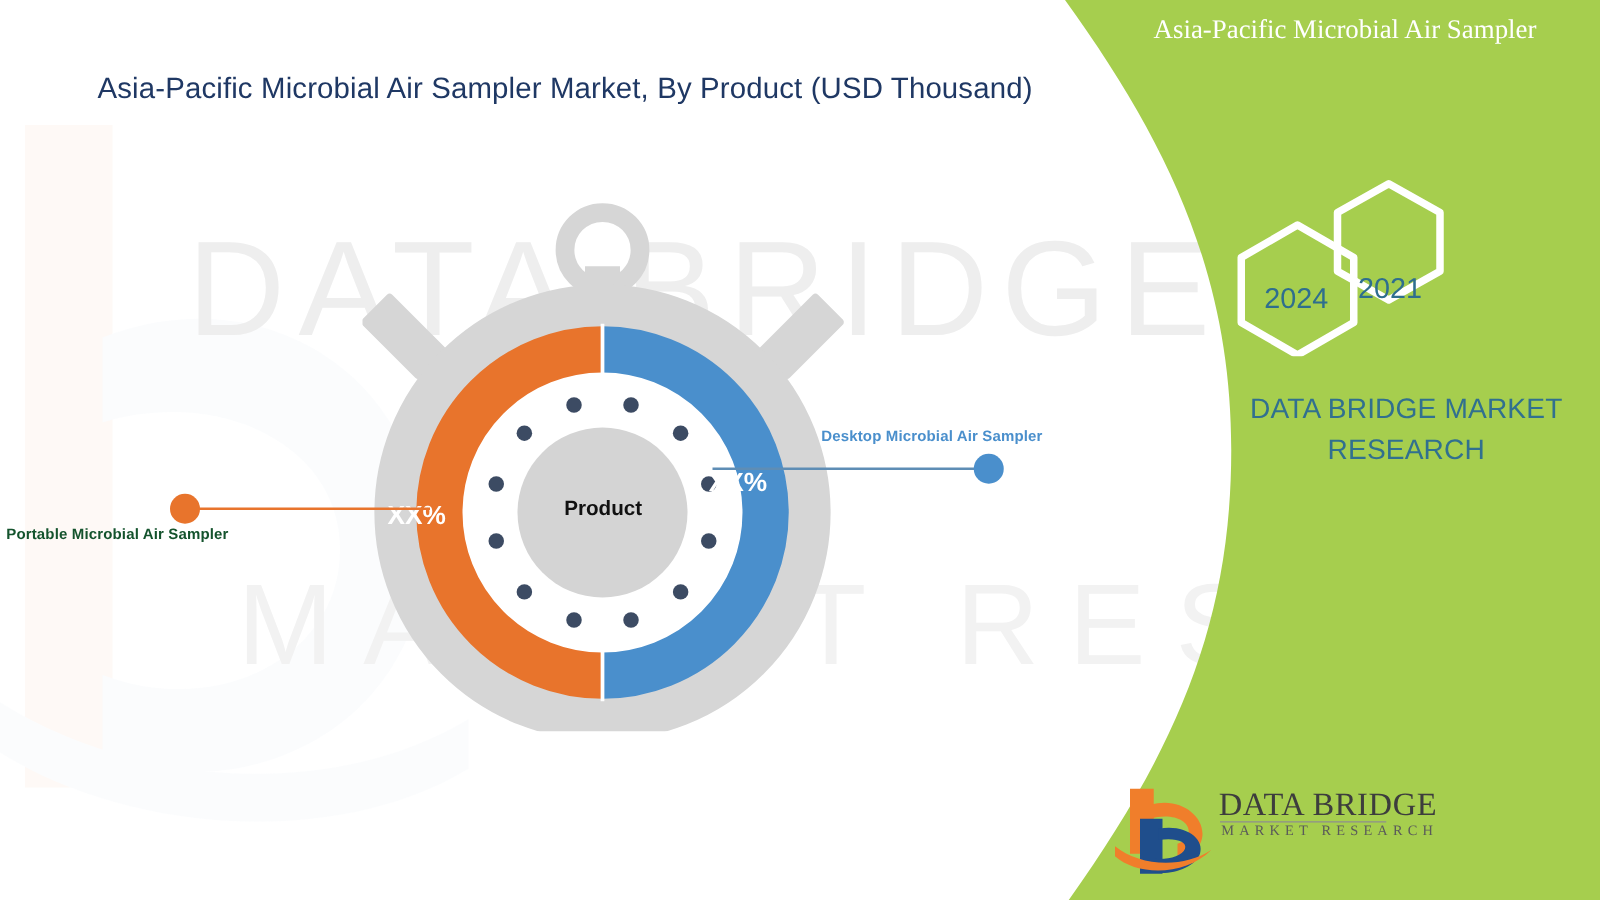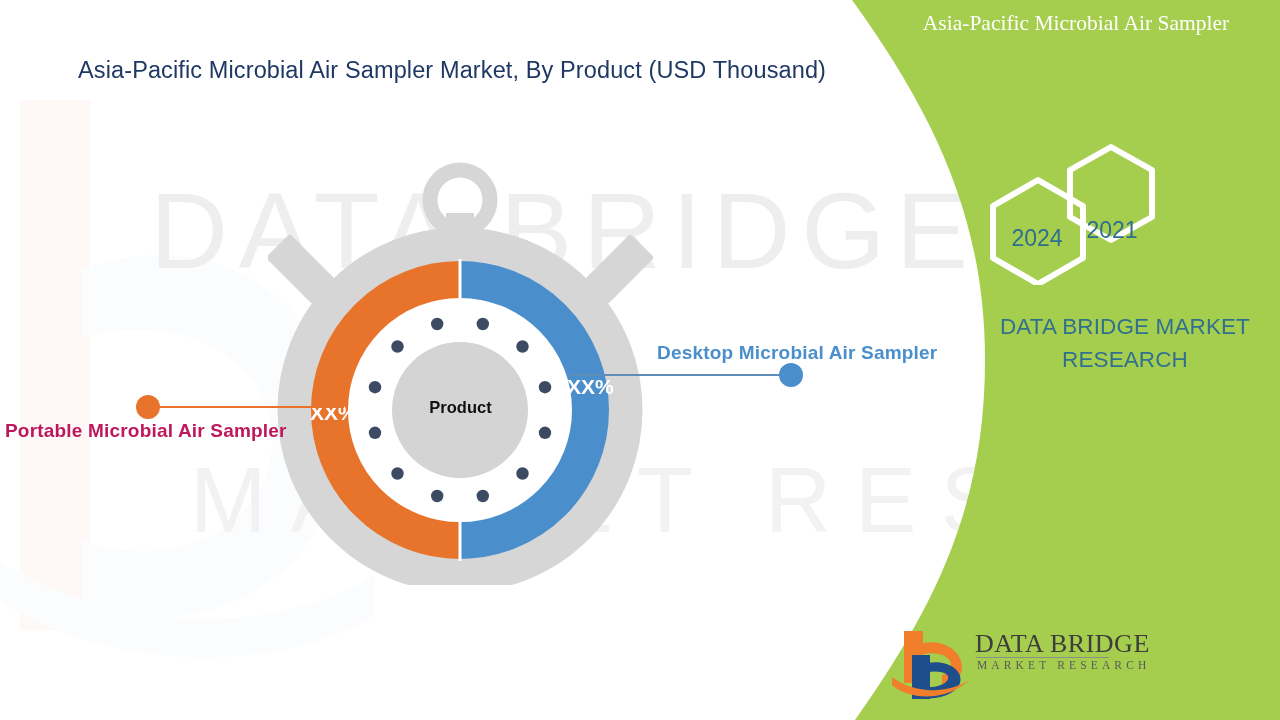--- a/index.html
+++ b/index.html
@@ -57,36 +57,36 @@
   }
   .logo-rule{position:absolute;left:86px;top:32px;width:133px;height:1px;background:#8e8e8e;}
 
   
   .chart-title{
     position:absolute;left:78px;top:57px;width:790px;
     font-size:23.5px;color:#1F3864;font-weight:400;letter-spacing:.005em;z-index:5;
   }
 
   
-  .donut-wrap{position:absolute;left:268px;top:160px;width:385px;height:425px;z-index:3;}
+  .donut-wrap{position:absolute;left:290px;top:160px;width:385px;height:425px;z-index:3;}
   .center-label{
     position:absolute;left:0;top:0;width:385px;text-align:center;
     top:238px;font-size:16.5px;font-weight:bold;color:#111;z-index:6;
   }
   .pct{
     position:absolute;font-size:21px;font-weight:bold;color:#ffffff;z-index:6;
     white-space:nowrap;
   }
   .pct-left{left:310px;top:401px;}
   .pct-right{left:567px;top:375px;}
 
   
   .callout{position:absolute;z-index:6;}
-  .callout-label{position:absolute;font-size:19px;font-weight:bold;white-space:nowrap;}
-  .cl-left{left:5px;top:420px;color:#be185d;letter-spacing:.01em;}
+  .callout-label{position:absolute;font-size:12px;font-weight:bold;white-space:nowrap;}
+  .cl-left{left:5px;top:420px;color:#14532d;letter-spacing:.01em;}
   .cl-right{left:657px;top:342px;color:#4A8FCC;letter-spacing:.01em;}
   .dot-marker{position:absolute;border-radius:50%;}
   .dot-left{left:136px;top:395px;width:24px;height:24px;background:#E8742C;}
   .dot-right{left:779px;top:363px;width:24px;height:24px;background:#4A8FCC;}
   .leader{position:absolute;height:2px;}
   .leader-left{left:154px;top:406px;width:190px;background:#E8742C;}
   .leader-right{left:570px;top:374px;width:222px;background:#5E8DB5;}
 </style>
 </head>
 <body>

